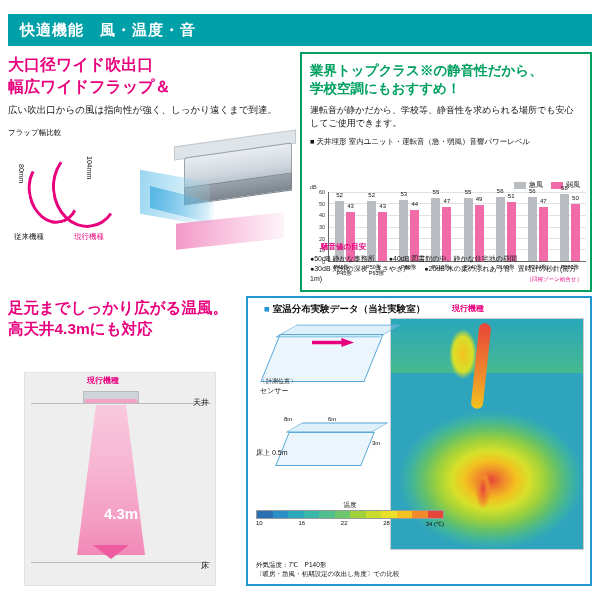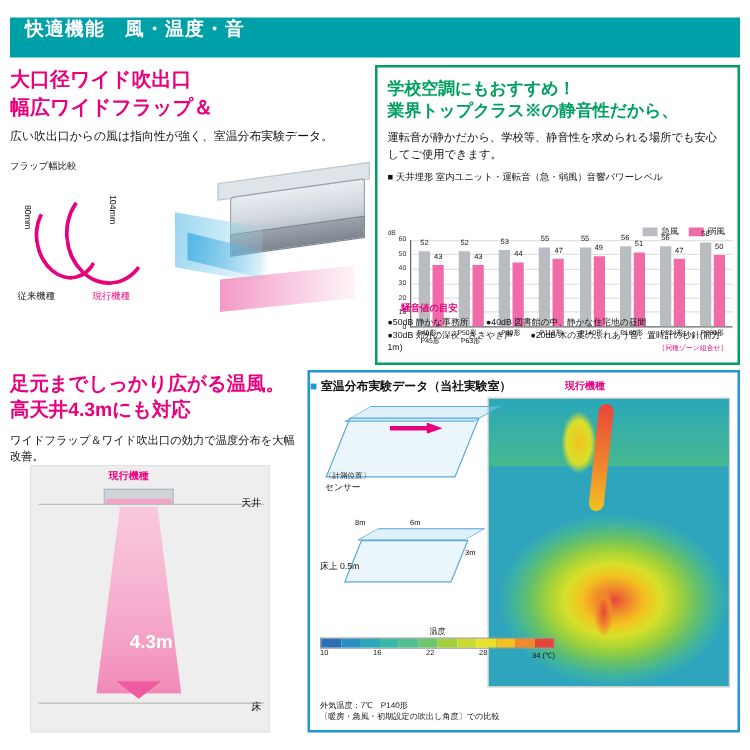--- a/index.html
+++ b/index.html
@@ -15,21 +15,21 @@
     overflow: hidden;
     background: #fff;
   }
 
   
   .header {
     position: absolute;
     left: 8px; top: 14px;
     width: 584px; height: 32px;
     background: #00a0a8;
-    display: flex; 
+    display: flex; align-items: center;
   }
   .header .h-title {
     color: #ffffff;
     font-size: 15px;
     font-weight: bold;
     letter-spacing: 1px;
     padding-left: 12px;
   }
   .header .h-sub {
     color: #ffffff;
@@ -284,21 +284,21 @@
 
   
   .blue-box {
     position: absolute; left: 246px; top: 296px;
     width: 346px; height: 290px;
     border: 2px solid #2196d6;
     background: #ffffff;
   }
   .bb-title {
     font-size: 9.5px; font-weight: bold; color: #111;
-    padding: 5px 6px 0 0;
+    padding: 5px 6px 0 16px;
   }
   .bb-title .mark { color: #2196d6; margin-right: 3px; }
   .bb-right-label {
     position: absolute; right: 106px; top: 5px;
     font-size: 8px; font-weight: bold; color: #e8007d;
   }
 
   .thermo {
     position: absolute; right: 6px; top: 20px;
     width: 194px; height: 232px;
@@ -402,21 +402,21 @@
   <div class="header">
     <span class="h-title">快適機能</span>
     <span class="h-sub">風・温度・音</span>
   </div>
 
   <div class="left-top">
     <div class="lt-title">
       <div>大口径ワイド吹出口</div>
       <div>幅広ワイドフラップ＆</div>
     </div>
-    <div class="lt-lead">広い吹出口からの風は指向性が強く、室温分布実験データ。</div>
+    <div class="lt-lead">広い吹出口からの風は指向性が強く、しっかり遠くまで到達。</div>
   </div>
 
   <div class="flap-area">
     <div class="flap-label">フラップ幅比較</div>
     <div class="flap-box">
       <div class="arc arc-old"></div>
       <div class="arc arc-new"></div>
       <div class="dim dim-old">80mm</div>
       <div class="dim dim-new">104mm</div>
     </div>
@@ -428,22 +428,22 @@
     <div class="ceil"></div>
     <div class="unit-body"></div>
     <div class="unit-body2"></div>
     <div class="air-blue"></div>
     <div class="air-blue2"></div>
     <div class="air-pink"></div>
   </div>
 
   <div class="green-box">
     <div class="gb-title">
+      <div>業界トップクラス※の静音性だから、</div>
       <div>学校空調にもおすすめ！</div>
-      <div>業界トップクラス※の静音性だから、</div>
     </div>
     <div class="gb-lead">運転音が静かだから、学校等、静音性を求められる場所でも安心してご使用できます。</div>
     <div class="gb-chart-title">■ 天井埋形 室内ユニット・運転音（急・弱風）音響パワーレベル</div>
 
     <div class="legend">
       <span><i class="sw-gray"></i><span>急風</span></span>
       <span><i class="sw-pink"></i><span>弱風</span></span>
     </div>
 
     <div class="chart">
@@ -551,21 +551,20 @@
         <li>●30dB 郊外の深夜、ささやき声　　●20dB 木の葉のふれあう音、置時計の秒針(前方 1m)</li>
       </ul>
     </div>
   </div>
 
   <div class="left-bot">
     <div class="lb-title">
       <div>足元までしっかり広がる温風。</div>
       <div>高天井4.3mにも対応</div>
     </div>
-    <div class="lb-lead">ワイドフラップ＆ワイド吹出口の効力で温度分布を大幅改善。</div>
   </div>
 
   <div class="room-fig">
     <div class="room-label-top">現行機種</div>
     <div class="unit-bar"></div>
     <div class="unit-bar-in"></div>
     <div class="ceil-line"></div>
     <div class="tenjo">天井</div>
     <div class="plume"></div>
     <div class="plume-val">4.3m</div>

